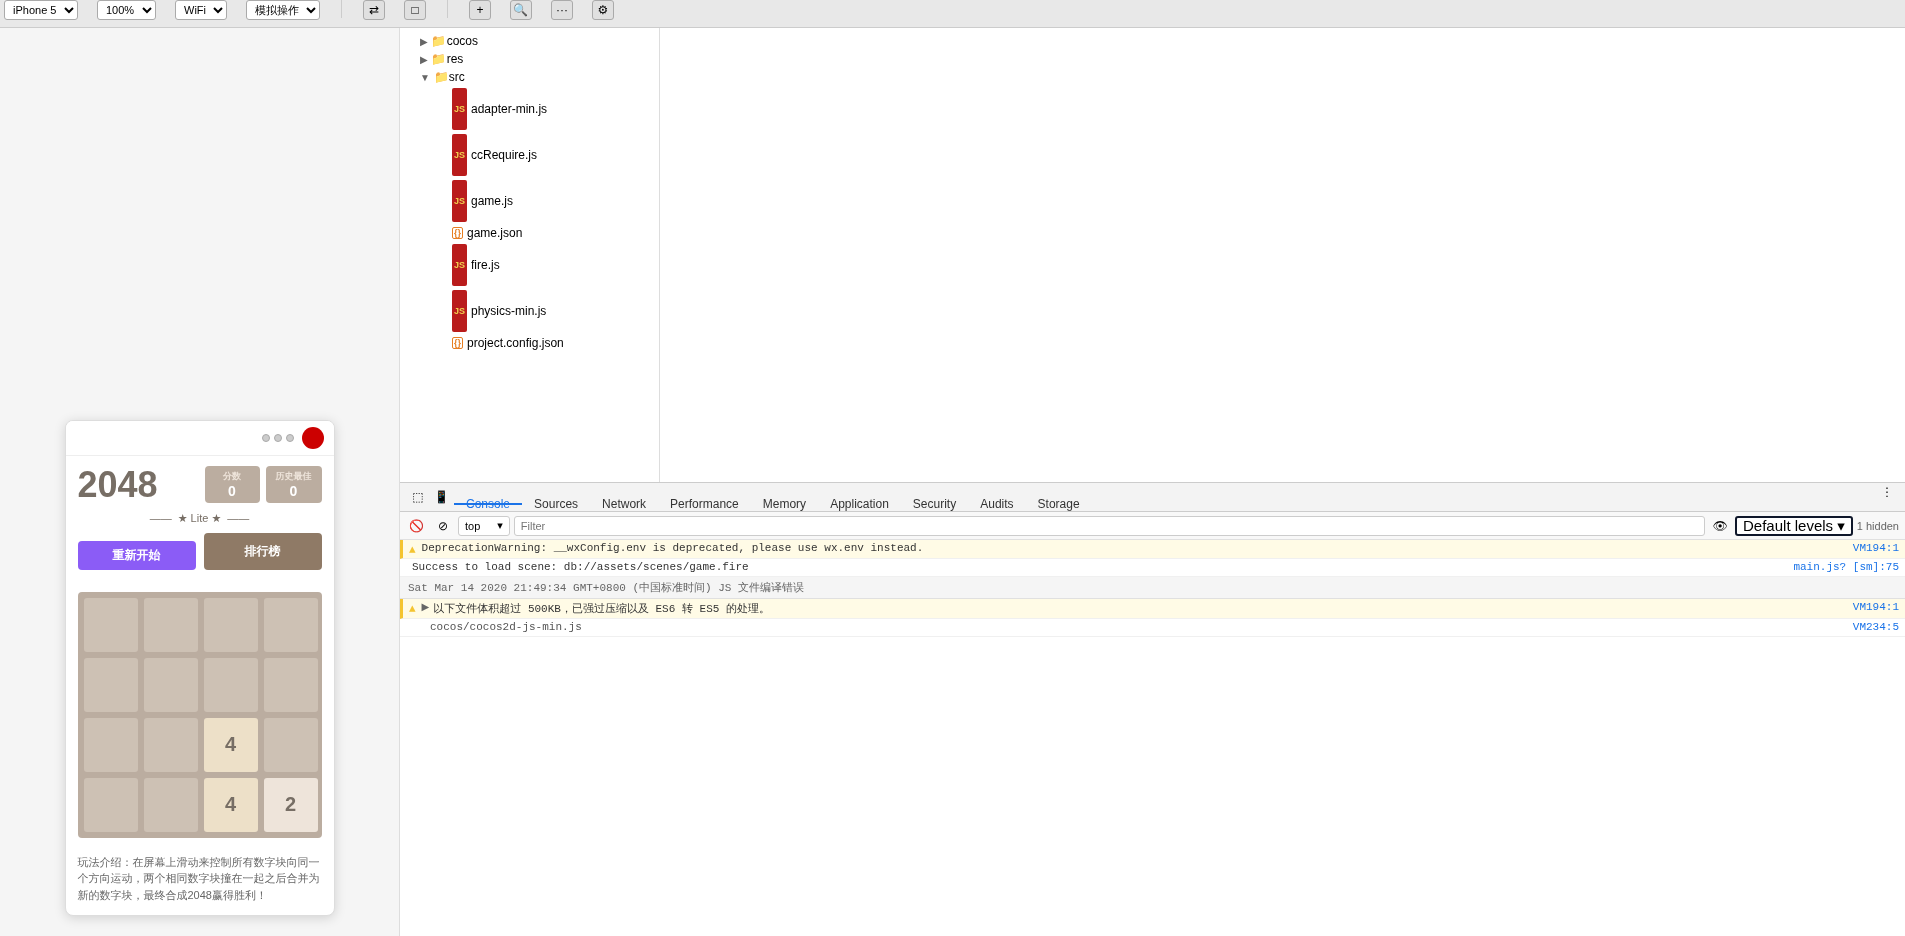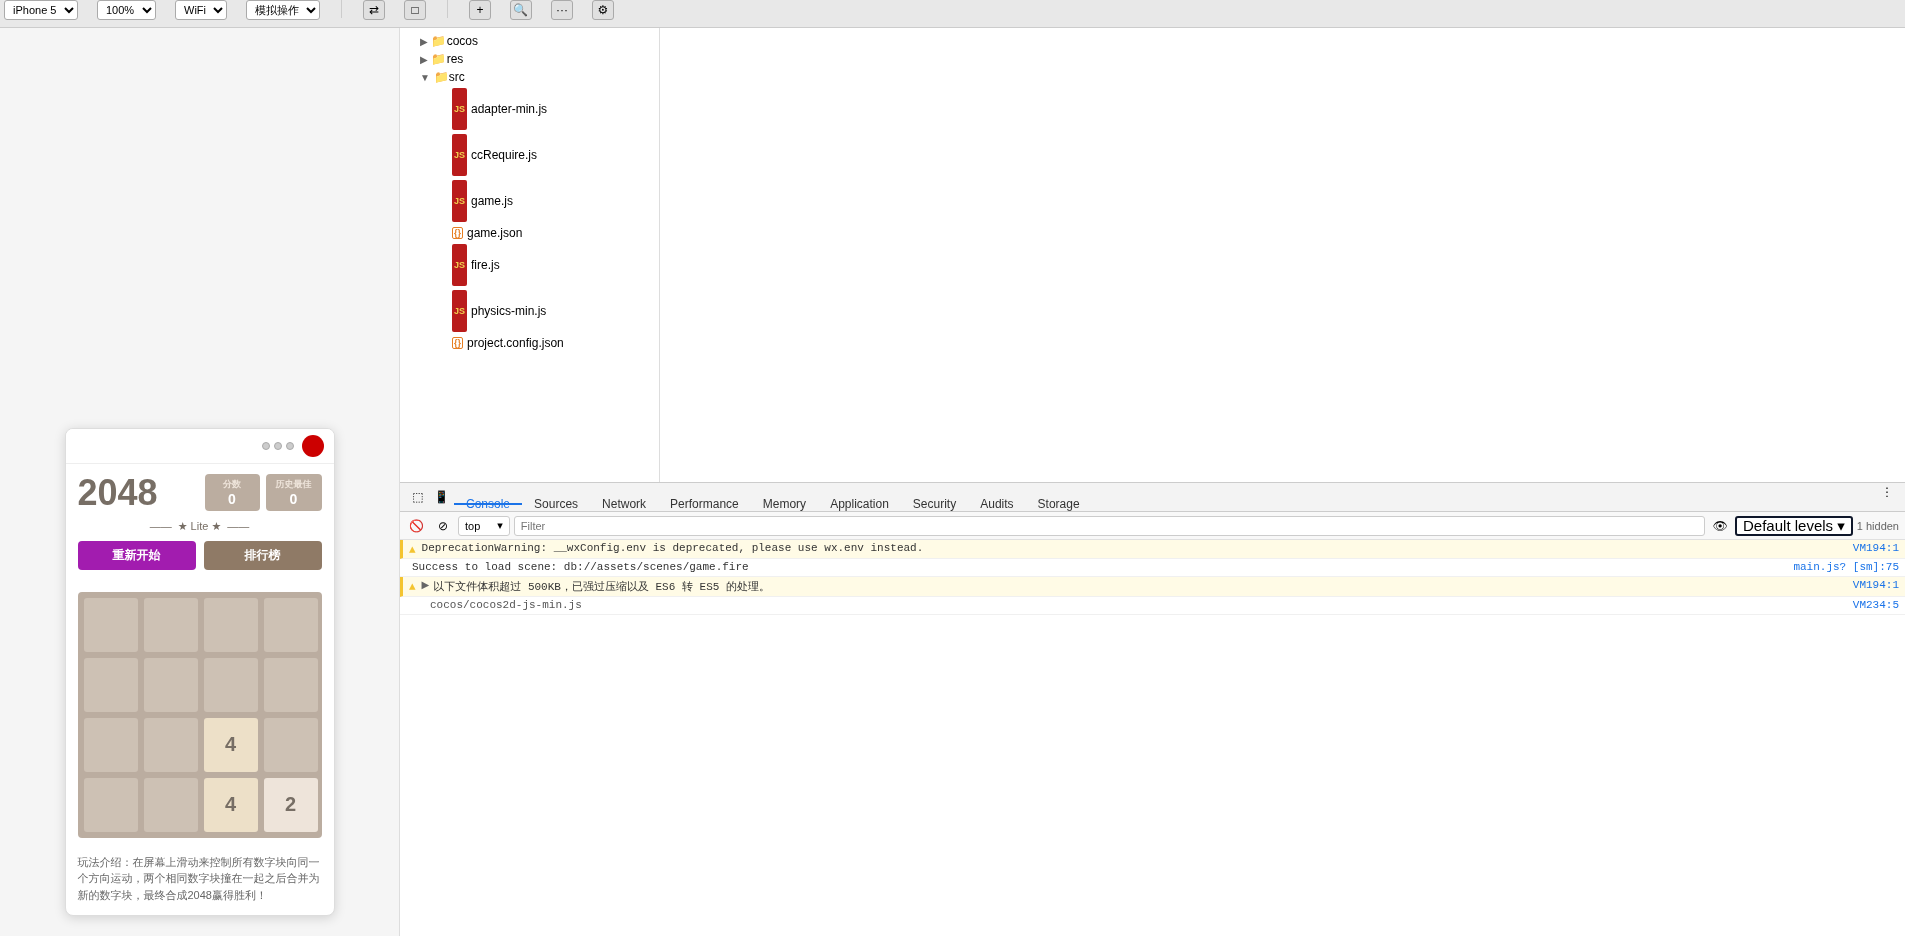--- a/index.html
+++ b/index.html
@@ -143,22 +143,23 @@
     .game-btn {
       flex: 1;
       padding: 6px 0;
       border: none;
       border-radius: 4px;
       font-size: 12px;
       font-weight: bold;
       cursor: pointer;
     }
     .game-btn-restart {
-      background: #a21caf;
+      background: #8b5cf6;
       color: #fff;
+      margin-top: 8px;
     }
     .game-btn-rank {
       background: #8f7a66;
       color: #fff;
     }
 
     
     .game-grid-container {
       padding: 6px 12px 8px;
       background: #fff;
@@ -593,20 +594,21 @@
           <a class="console-msg-link" href="#">VM194:1</a>
         </div>
 
 
         <div class="console-msg console-msg-info">
           <span class="console-msg-icon"></span>
           <span class="console-msg-text">Success to load scene: db://assets/scenes/game.fire</span>
           <a class="console-msg-link" href="#">main.js? [sm]:75</a>
         </div>
 
+        <div class="date-separator">Sat Mar 14 2020 21:49:34 GMT+0800 (中国标准时间) JS 文件编译错误</div>
 
         <div class="console-msg console-msg-warn">
           <span class="console-msg-icon warn-icon">▲</span>
           <button class="console-expand-btn">▶</button>
           <span class="console-msg-text">以下文件体积超过 500KB，已强过压缩以及 ES6 转 ES5 的处理。</span>
           <a class="console-msg-link" href="#">VM194:1</a>
         </div>
 
         <div class="console-msg console-msg-indent">
           <span class="console-msg-icon"></span>

